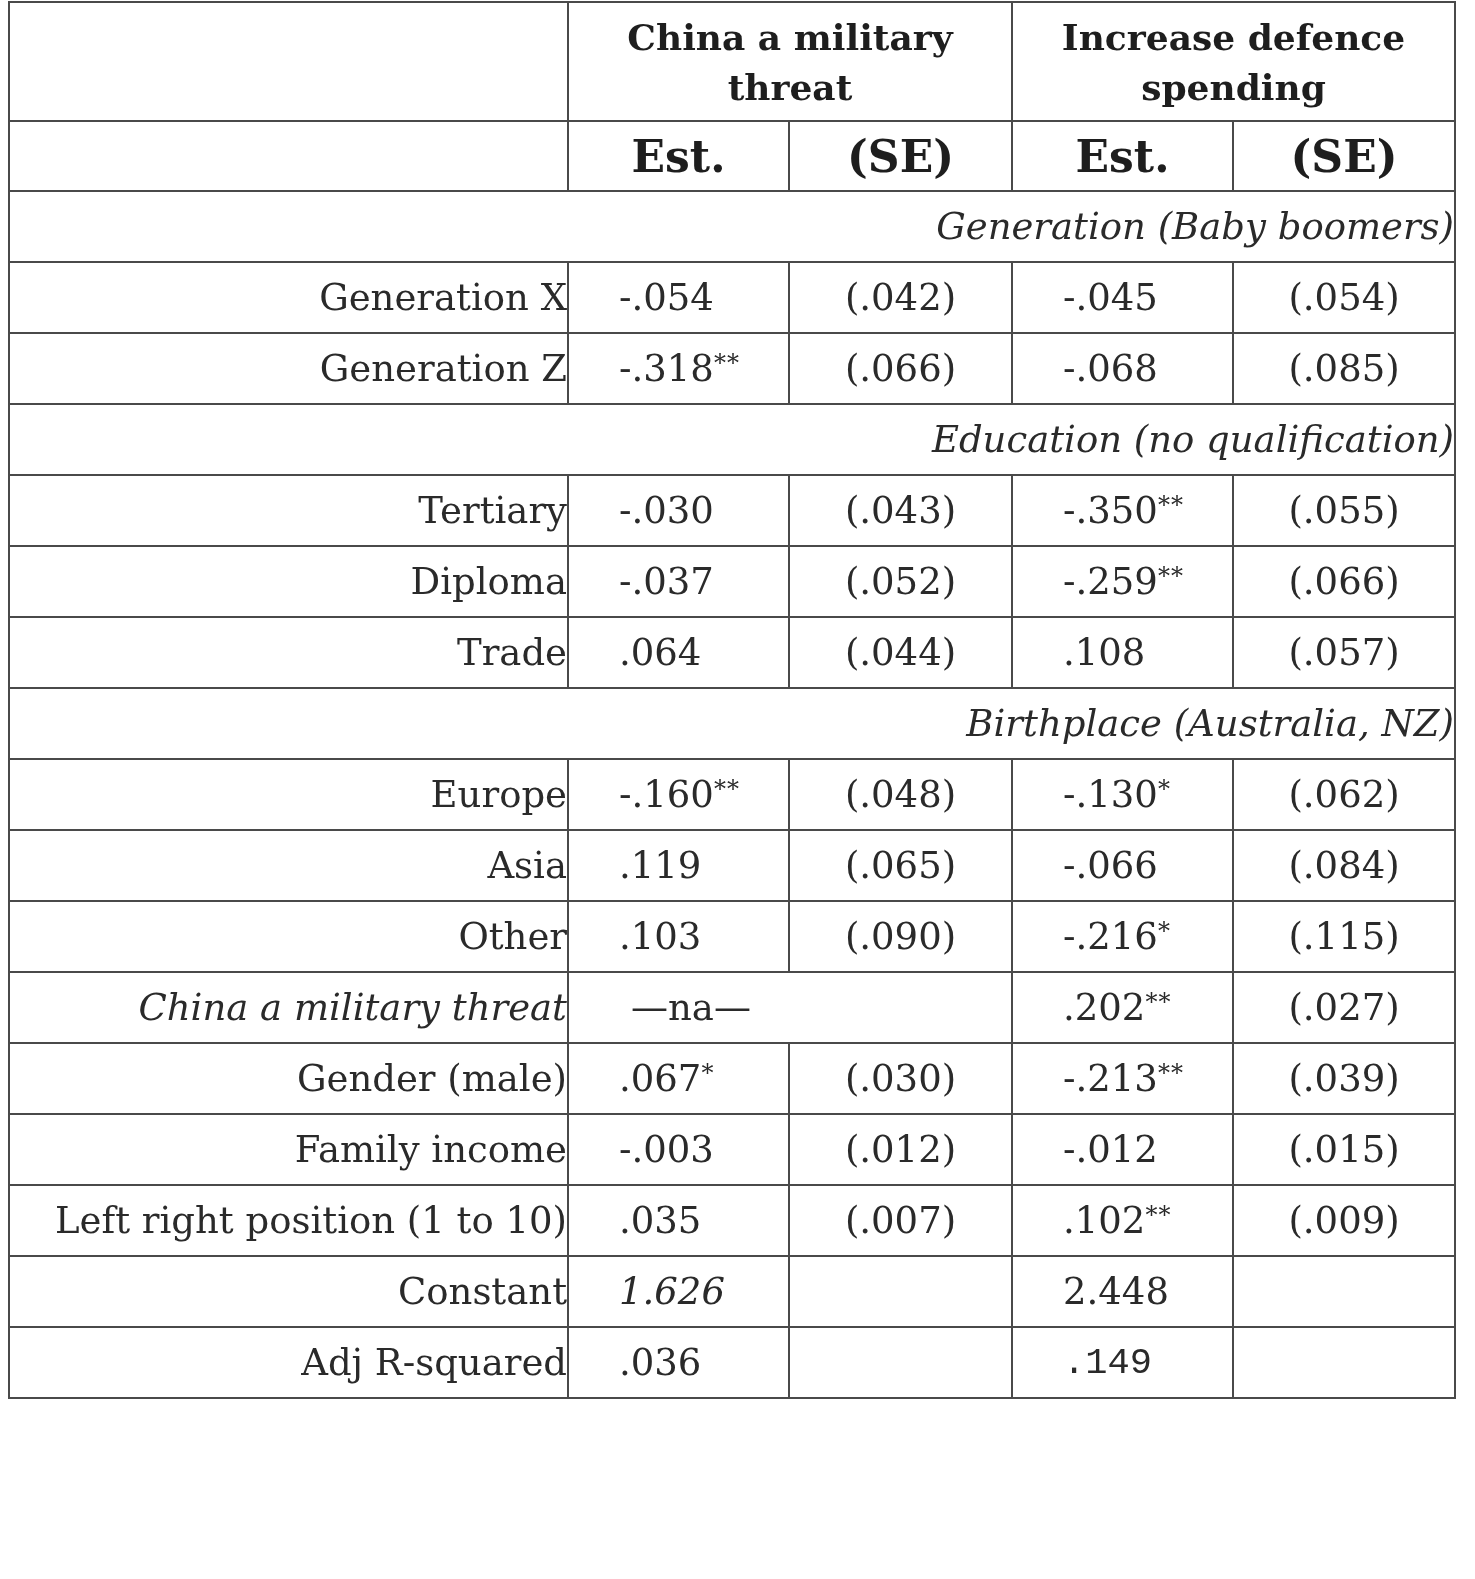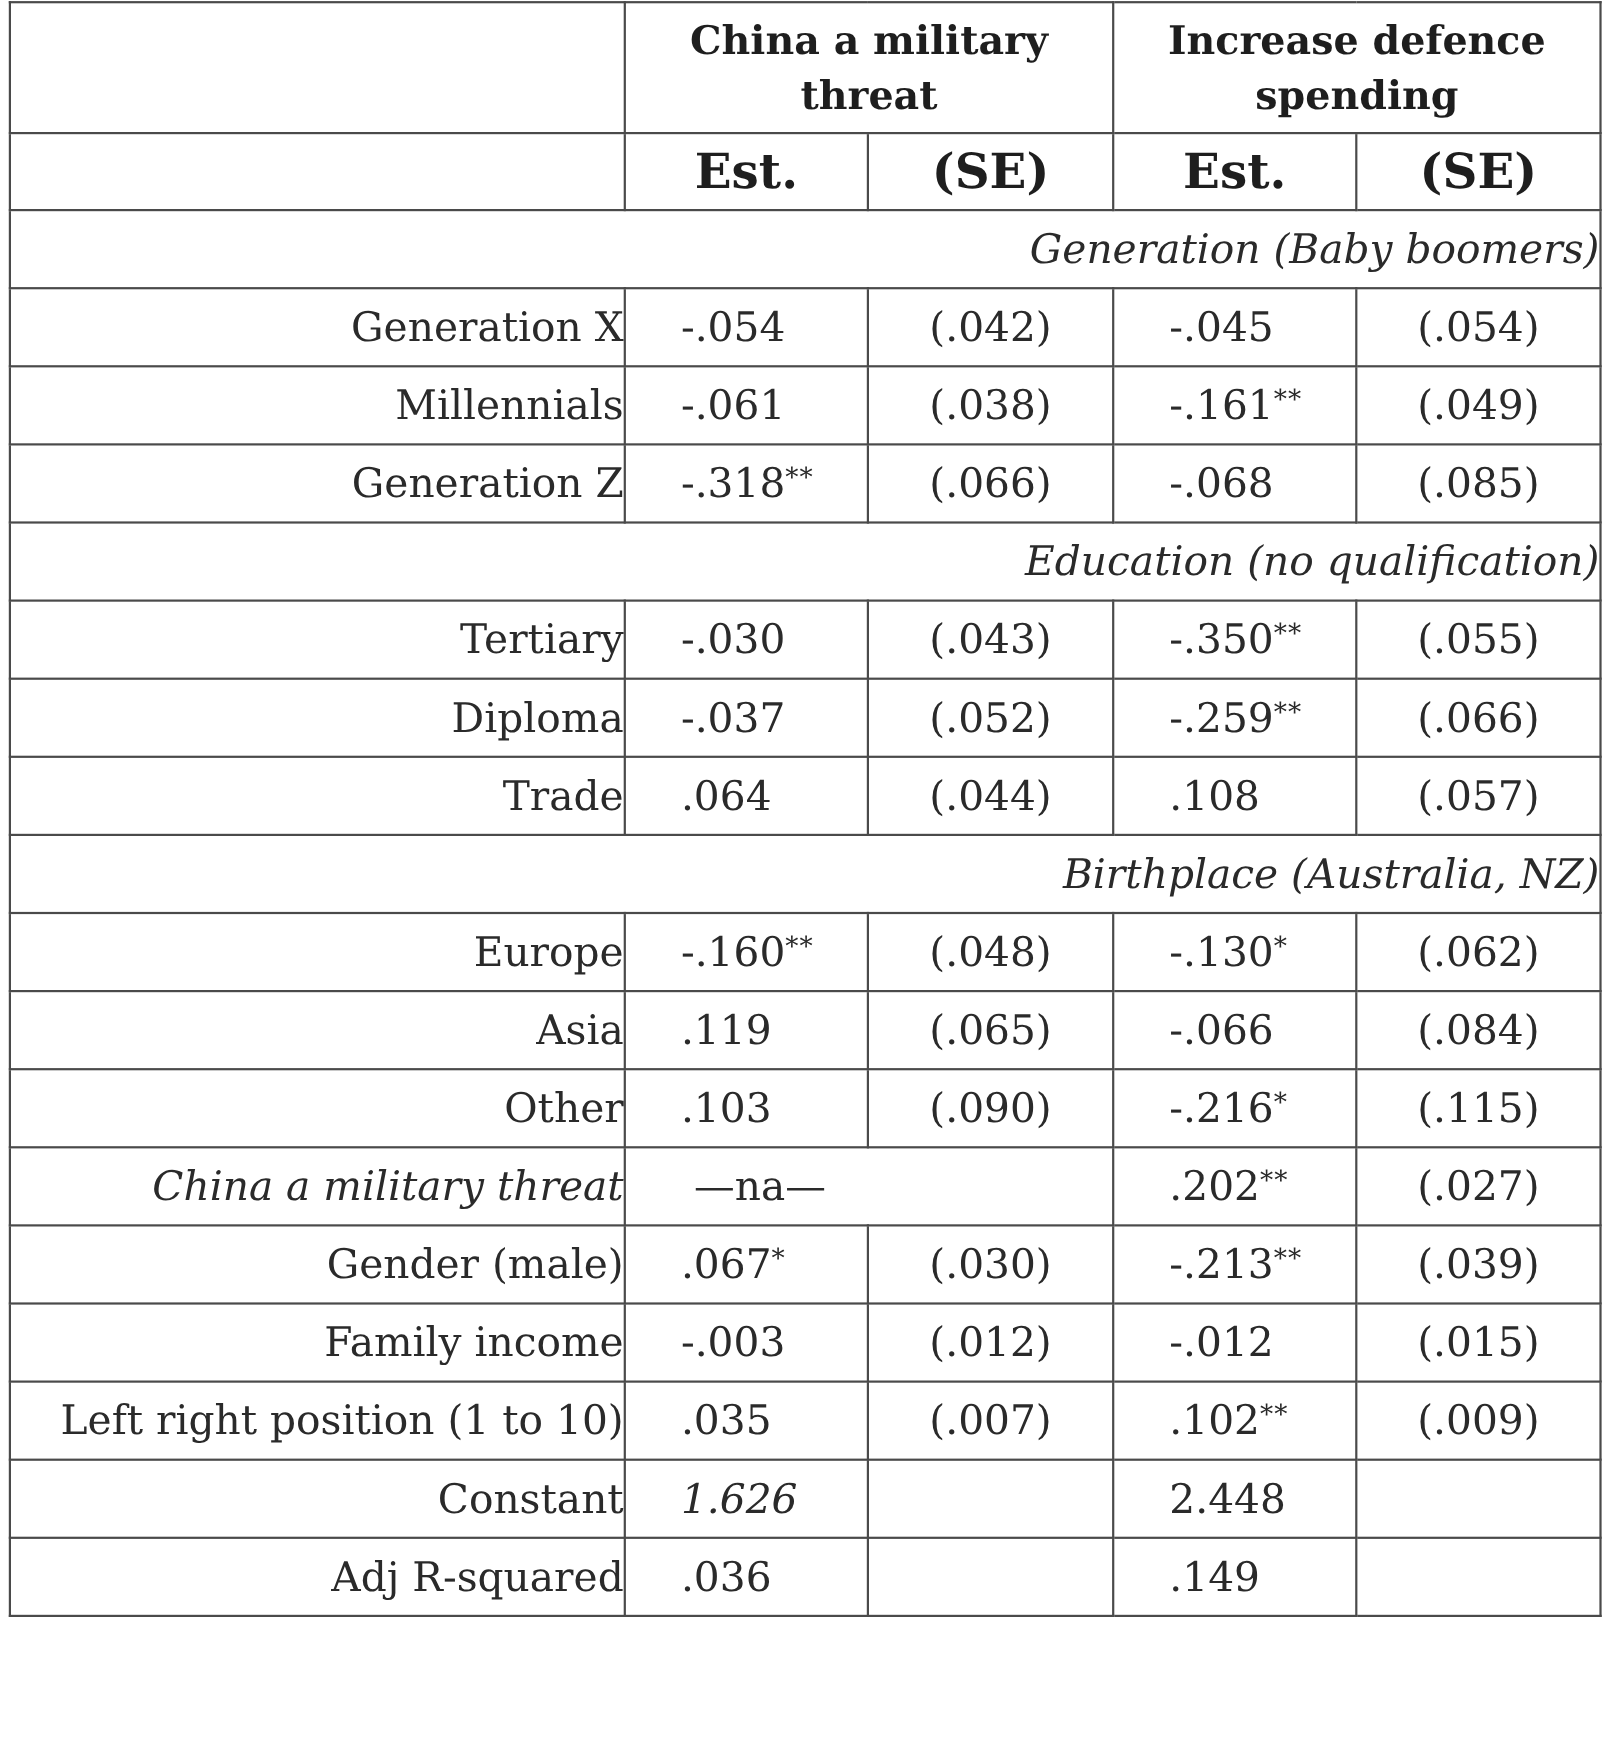--- a/index.html
+++ b/index.html
@@ -61,27 +61,20 @@
   <tbody id="tbody">
       <tr class="row">
         <td colspan="5" class="lbl group">Generation (Baby boomers)</td>
       </tr>
       <tr class="row">
         <td class="lbl">Generation X</td>
         <td class="est"><span>-.054</span><span class="stars"></span></td>
         <td class="se">(.042)</td>
         <td class="est2"><span>-.045</span><span class="stars"></span></td>
         <td class="se">(.054)</td>
-      </tr>
-      <tr class="row">
-        <td class="lbl">Millennials</td>
-        <td class="est"><span>-.061</span><span class="stars"></span></td>
-        <td class="se">(.038)</td>
-        <td class="est2"><span>-.161</span><span class="stars">**</span></td>
-        <td class="se">(.049)</td>
       </tr>
       <tr class="row">
         <td class="lbl">Generation Z</td>
         <td class="est"><span>-.318</span><span class="stars">**</span></td>
         <td class="se">(.066)</td>
         <td class="est2"><span>-.068</span><span class="stars"></span></td>
         <td class="se">(.085)</td>
       </tr>
       <tr class="row">
         <td colspan="5" class="lbl group">Education (no qualification)</td>
@@ -162,17 +155,17 @@
         <td class="lbl">Constant</td>
         <td class="est" style="padding-left: 44px; font-style: italic;"><span>1.626</span><span class="stars"></span></td>
         <td class="se"></td>
         <td class="est2" style="padding-left: 44px;"><span>2.448</span><span class="stars"></span></td>
         <td class="se"></td>
       </tr>
       <tr class="row">
         <td class="lbl">Adj R-squared</td>
         <td class="est" style="padding-left: 64px;"><span>.036</span><span class="stars"></span></td>
         <td class="se"></td>
-        <td class="est2" style="padding-left: 64px;"><span>.149</span><span class="stars"></span></td>
+        <td class="est2" style="padding-left: 64px; font-family: Liberation Mono, monospace;"><span>.149</span><span class="stars"></span></td>
         <td class="se"></td>
       </tr>
     </tbody>
 </table>
 
 </body></html>

